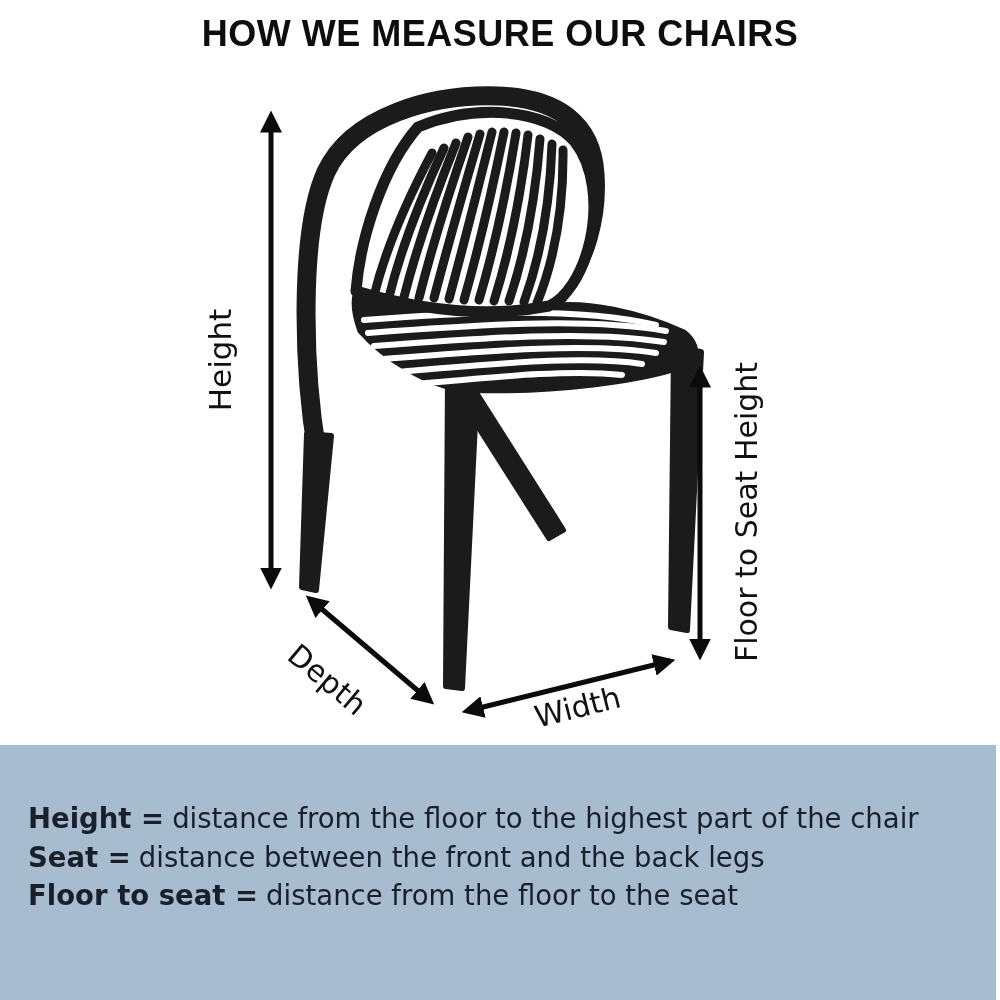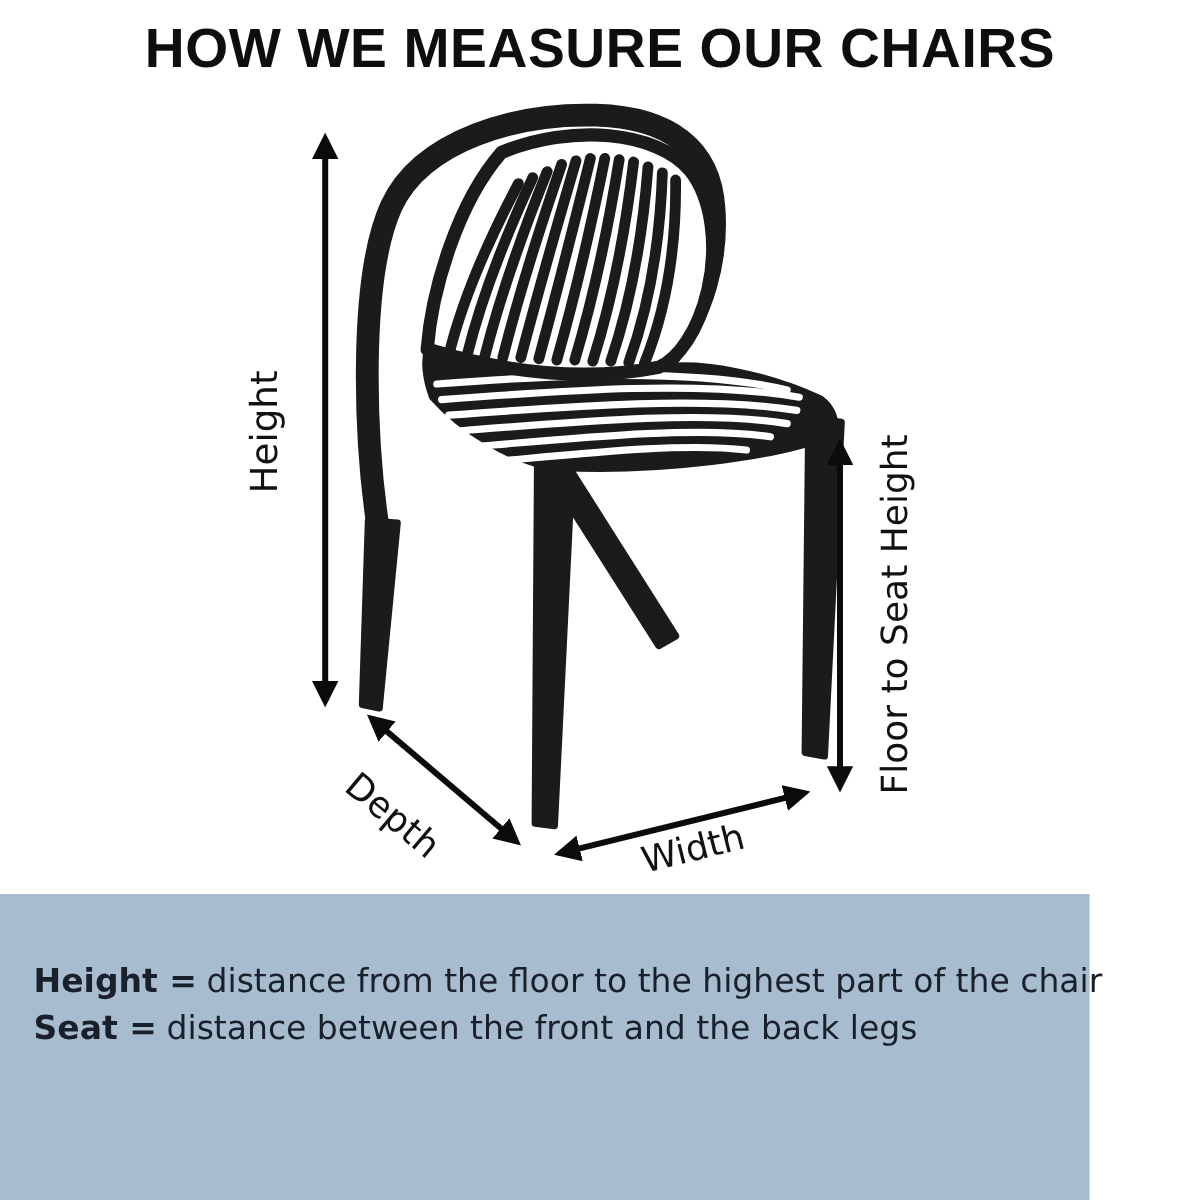--- a/index.html
+++ b/index.html
@@ -5,25 +5,25 @@
   html,body{margin:0;padding:0;}
   body{
     width:1000px;height:1000px;position:relative;overflow:hidden;
     background:#ffffff;
     font-family:"DejaVu Sans","Liberation Sans",sans-serif;
   }
   .title{
     position:absolute;top:0;left:0;width:1000px;margin:0;
     padding-top:13px;text-align:center;
     font-family:"Liberation Sans","DejaVu Sans",sans-serif;
-    font-size:46px;font-weight:bold;letter-spacing:.5px;color:#0e0e0e;
+    font-size:36px;font-weight:bold;letter-spacing:.5px;color:#0e0e0e;
   }
   .diagram{position:absolute;top:0;left:0;}
   .legend{
-    position:absolute;left:0;top:745px;width:908px;height:255px;
+    position:absolute;left:0;top:745px;width:996px;height:255px;
     background:var(--panel,#a8bccf);box-sizing:border-box;
     padding:54px 20px 0 28px;
   }
   .legend-line{
     font-size:27.5px;line-height:38.6px;color:#1a202b;
     white-space:nowrap;
   }
   .legend-line b{margin-right:8px;}
   svg text{font-family:"DejaVu Sans","Liberation Sans",sans-serif;}
 </style>
@@ -90,13 +90,16 @@
   <text transform="translate(748,512) rotate(-90)" text-anchor="middle" dominant-baseline="middle" font-size="30" fill="#111">Floor to Seat Height</text>
 </svg>
 
 <div class="legend">
   <div class="legend-line">
     <b>Height =</b><span>distance from the floor to the highest part of the chair</span>
   </div>
   <div class="legend-line">
     <b>Seat =</b><span>distance between the front and the back legs</span>
   </div>
+  <div class="legend-line">
+    <b>Floor to seat =</b><span>distance from the floor to the seat</span>
+  </div>
 </div>
 
 </body></html>

